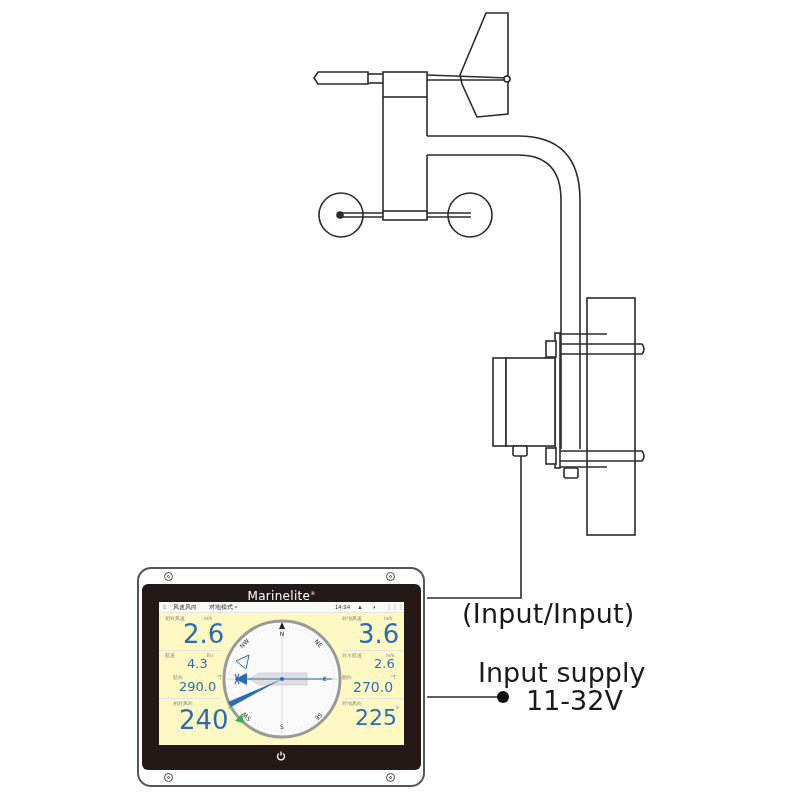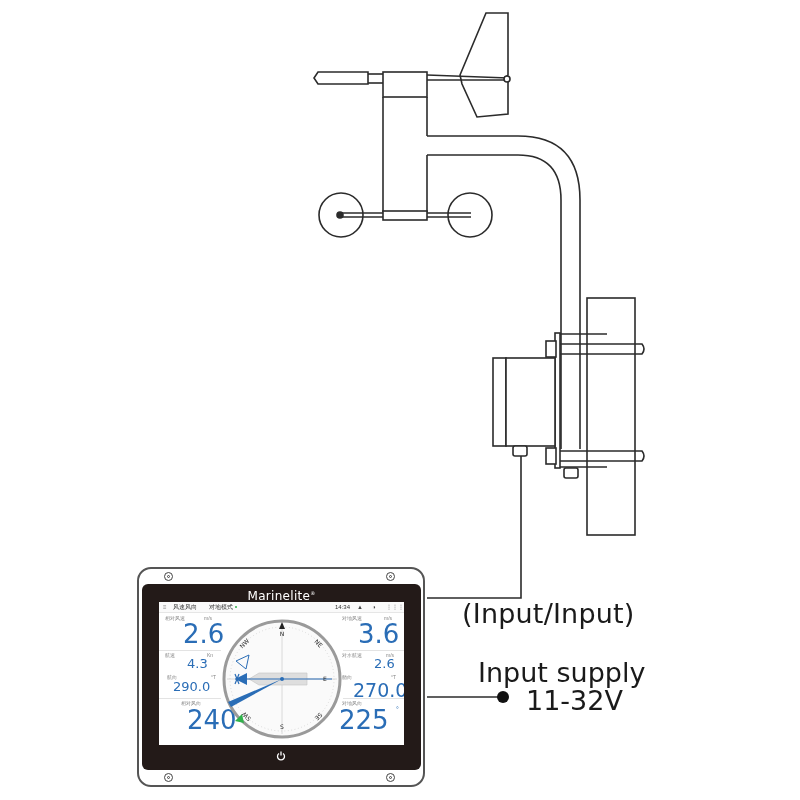--- a/index.html
+++ b/index.html
@@ -12,21 +12,21 @@
   .power-voltage { left: 526px; top: 686px; font-size: 27px; line-height: 30px; }
 
   
   .device { position: absolute; left: 137px; top: 567px; width: 288px; height: 220px;
     border: 2px solid #555; border-radius: 14px; background: #fff; box-sizing: border-box; }
   .screw { position: absolute; width: 9px; height: 9px; border: 1.5px solid #444; border-radius: 50%; box-sizing: border-box; }
   .screw::after { content: ""; position: absolute; left: 1.5px; top: 1.5px; width: 3px; height: 3px; border: 1px solid #444; border-radius: 50%; box-sizing: border-box; }
   .bezel { position: absolute; left: 3px; top: 15px; width: 279px; height: 186px; background: #231a18; border-radius: 6px; }
   .brand { position: absolute; left: 0; right: 0; top: 0; height: 17px; text-align: center; color: #fff; font-size: 12px; letter-spacing: 0.3px; line-height: 19px; font-family: "DejaVu Sans", sans-serif; }
   .brand sup { font-size: 5px; }
-  .screen { position: absolute; left: 17px; top: 18px; width: 245px; height: 143px; background: #ffffff; overflow: hidden; }
+  .screen { position: absolute; left: 17px; top: 18px; width: 245px; height: 143px; background: #fef9c3; overflow: hidden; }
   .statusbar { position: absolute; left: 0; top: 0; width: 100%; height: 10px; background: #fafafa; border-bottom: 1px solid #e6e6e6; font-size: 6px; color: #333; line-height: 10px; }
   .statusbar .menu { position: absolute; left: 4px; color: #888; }
   .statusbar .title { position: absolute; left: 14px; }
   .statusbar .mode { position: absolute; left: 50px; }
   .statusbar .dot { position: absolute; left: 76px; top: 4px; width: 2px; height: 2px; background: #2fb24a; border-radius: 50%; }
   .statusbar .time { position: absolute; left: 176px; }
   .statusbar .ico { position: absolute; top: 0; font-size: 6px; color: #444; }
 
   .cell { position: absolute; }
   .cell .k { position: absolute; font-size: 5px; color: #888; white-space: nowrap; }
@@ -126,52 +126,52 @@
         <span class="k" style="left:6px;top:2px">相对风速</span>
         <span class="u" style="left:45px;top:2px">m/s</span>
         <span class="v" style="left:24px;top:6px;font-size:26px">2.6</span>
       </div>
       <div class="divider" style="left:0;top:48px;width:62px"></div>
       <div class="cell" style="left:0;top:49px;width:70px;height:22px">
         <span class="k" style="left:6px;top:1px">航速</span>
         <span class="u" style="left:48px;top:1px">Kn</span>
         <span class="v" style="left:28px;top:5px;font-size:13px">4.3</span>
       </div>
-      <div class="cell" style="left:2px;top:71px;width:70px;height:24px">
+      <div class="cell" style="left:8px;top:71px;width:70px;height:24px">
         <span class="k" style="left:6px;top:1px">航向</span>
         <span class="u" style="left:50px;top:1px">°T</span>
         <span class="v" style="left:12px;top:6px;font-size:13px">290.0</span>
       </div>
       <div class="divider" style="left:0;top:96px;width:62px"></div>
-      <div class="cell" style="left:16px;top:97px;width:70px;height:46px">
+      <div class="cell" style="left:8px;top:97px;width:70px;height:46px">
         <span class="k" style="left:6px;top:1px">相对风向</span>
         <span class="v" style="left:12px;top:6px;font-size:26px">240</span>
         <span class="u" style="left:61px;top:7px;font-size:7px;color:#2a6db6">°</span>
       </div>
 
       <div class="cell" style="left:178px;top:11px;width:67px;height:36px">
         <span class="k" style="left:5px;top:2px">对地风速</span>
         <span class="u" style="left:47px;top:2px">m/s</span>
         <span class="v" style="left:21px;top:6px;font-size:26px">3.6</span>
       </div>
       <div class="divider" style="left:184px;top:48px;width:61px"></div>
       <div class="cell" style="left:178px;top:49px;width:67px;height:22px">
         <span class="k" style="left:5px;top:1px">对水航速</span>
         <span class="u" style="left:49px;top:1px">m/s</span>
         <span class="v" style="left:37px;top:5px;font-size:13px">2.6</span>
       </div>
       <div class="cell" style="left:178px;top:71px;width:67px;height:24px">
         <span class="k" style="left:5px;top:1px">艏向</span>
         <span class="u" style="left:54px;top:1px">°T</span>
-        <span class="v" style="left:16px;top:6px;font-size:19px">270.0</span>
+        <span class="v" style="left:16px;top:6px;font-size:14px">270.0</span>
       </div>
       <div class="divider" style="left:184px;top:96px;width:61px"></div>
       <div class="cell" style="left:178px;top:97px;width:67px;height:46px">
         <span class="k" style="left:5px;top:1px">对地风向</span>
-        <span class="v" style="left:2px;top:6px;font-size:26px">225</span>
+        <span class="v" style="left:18px;top:6px;font-size:22px">225</span>
         <span class="u" style="left:59px;top:7px;font-size:7px;color:#2a6db6">°</span>
       </div>
 
       <svg style="position:absolute;left:60px;top:10px" width="126" height="133" viewBox="0 0 126 133">
         <circle cx="63" cy="67" r="58" fill="#fafafa" stroke="#9a9a9a" stroke-width="3"></circle>
         <circle cx="63" cy="67" r="52" fill="none" stroke="#c9c9c9" stroke-width="0.8" stroke-dasharray="0.8 2.6"></circle>
         <line x1="63" y1="12" x2="63" y2="122" stroke="#d0d0d0" stroke-width="0.8"></line>
         <line x1="8" y1="67" x2="118" y2="67" stroke="#d0d0d0" stroke-width="0.8"></line>
 
         <path d="M40 61 L88 61 L88 73 L40 73 L30 67 Z" fill="#dedede" stroke="#c2c2c2" stroke-width="0.6"></path>

